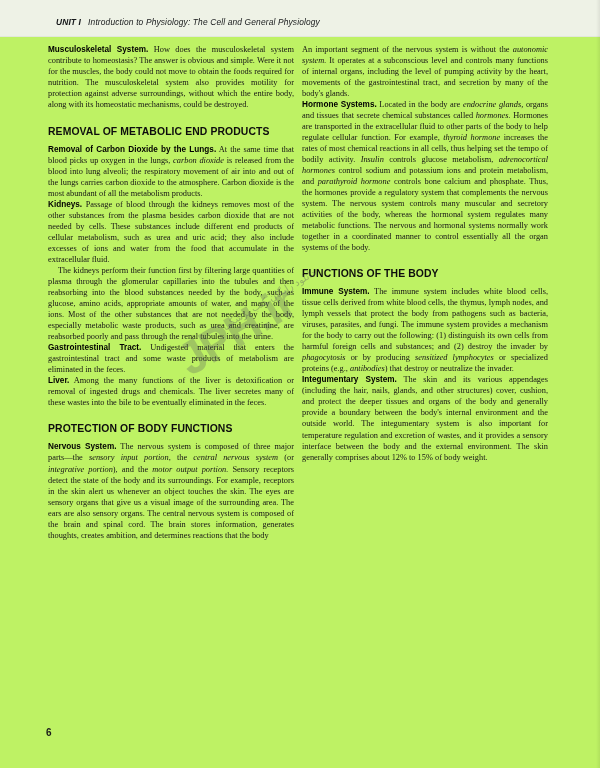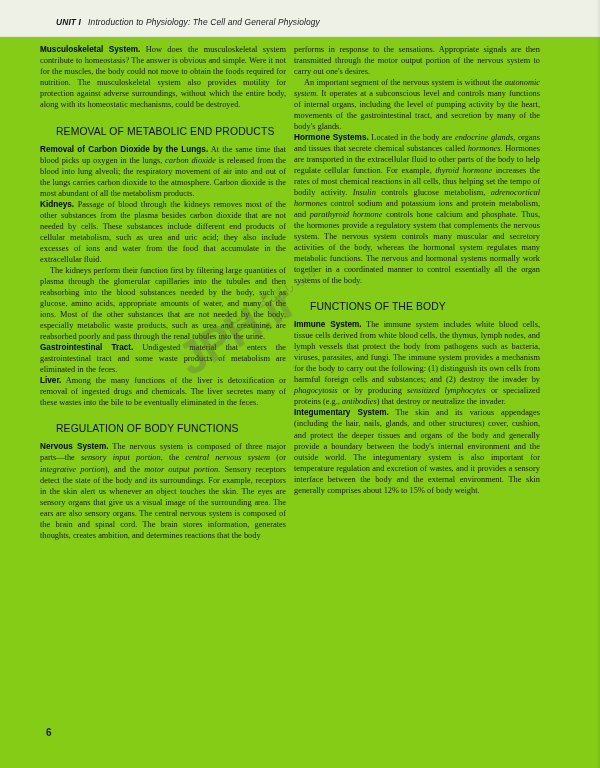--- a/index.html
+++ b/index.html
@@ -12,21 +12,21 @@
     background: #ffffff;
     font-family: "Liberation Serif", "DejaVu Serif", serif;
     overflow: hidden;
     position: relative;
   }
 
   .page {
     position: relative;
     width: 600px;
     height: 768px;
-    background: #84cc16;
+    background: #bef264;
     overflow: hidden;
   }
 
   
   .header-band {
     position: absolute;
     top: 0;
     left: 0;
     width: 600px;
     height: 36px;
@@ -57,21 +57,21 @@
     margin-right: 7px;
   }
   .running-head .unit-title {
     font-style: italic;
   }
 
   
   .columns {
     position: absolute;
     top: 44px;
-    left: 40px;
+    left: 48px;
     width: 512px;
     display: flex;
     gap: 8px;
   }
   .col {
     width: 246px;
   }
 
   p.para {
     margin: 0 0 0 0;
@@ -94,24 +94,24 @@
     font-size: 8.2px;
     color: #000;
   }
   .ital {
     font-style: italic;
   }
 
   h2.sechead {
     font-family: "Liberation Sans", "DejaVu Sans", sans-serif;
     font-size: 10.4px;
-    font-weight: normal;
+    font-weight: bold;
     letter-spacing: 0.1px;
     color: #0d0d0d;
-    margin: 15px 0 6px 16px;
+    margin: 15px 0 6px 0;
     line-height: 12px;
   }
   h2.sechead.first {
     margin-top: 16px;
   }
 
   
   .folio {
     position: absolute;
     left: 46px;
@@ -191,29 +191,28 @@
       <p class="para"><span class="runin">Removal of Carbon Dioxide by the Lungs.</span><span> At the same time that blood picks up oxygen in the lungs, </span><span class="ital">carbon dioxide</span><span> is released from the blood into lung alveoli; the respiratory movement of air into and out of the lungs carries carbon dioxide to the atmosphere. Carbon dioxide is the most abundant of all the metabolism products.</span></p>
 
       <p class="para gap"><span class="runin">Kidneys.</span><span> Passage of blood through the kidneys removes most of the other substances from the plasma besides carbon dioxide that are not needed by cells. These substances include different end products of cellular metabolism, such as urea and uric acid; they also include excesses of ions and water from the food that accumulate in the extracellular fluid.</span></p>
 
       <p class="para cont">The kidneys perform their function first by filtering large quantities of plasma through the glomerular capillaries into the tubules and then reabsorbing into the blood substances needed by the body, such as glucose, amino acids, appropriate amounts of water, and many of the ions. Most of the other substances that are not needed by the body, especially metabolic waste products, such as urea and creatinine, are reabsorbed poorly and pass through the renal tubules into the urine.</p>
 
       <p class="para gap"><span class="runin">Gastrointestinal Tract.</span><span> Undigested material that enters the gastrointestinal tract and some waste products of metabolism are eliminated in the feces.</span></p>
 
       <p class="para gap"><span class="runin">Liver.</span><span> Among the many functions of the liver is detoxification or removal of ingested drugs and chemicals. The liver secretes many of these wastes into the bile to be eventually eliminated in the feces.</span></p>
 
-      <h2 class="sechead">REGULATION OF BODY FUNCTIONS</h2>
+      <h2 class="sechead">PROTECTION OF BODY FUNCTIONS</h2>
 
       <p class="para"><span class="runin">Nervous System.</span><span> The nervous system is composed of three major parts—the </span><span class="ital">sensory input portion</span><span>, the </span><span class="ital">central nervous system</span><span> (or </span><span class="ital">integrative portion</span><span>), and the </span><span class="ital">motor output portion.</span><span> Sensory receptors detect the state of the body and its surroundings. For example, receptors in the skin alert us whenever an object touches the skin. The eyes are sensory organs that give us a visual image of the surrounding area. The ears are also sensory organs. The central nervous system is composed of the brain and spinal cord. The brain stores information, generates thoughts, creates ambition, and determines reactions that the body</span></p>
 
     </div>
 
     <div class="col">
 
-      <p class="para">performs in response to the sensations. Appropriate signals are then transmitted through the motor output portion of the nervous system to carry out one's desires.</p>
 
       <p class="para cont"><span>An important segment of the nervous system is without the </span><span class="ital">autonomic system.</span><span> It operates at a subconscious level and controls many functions of internal organs, including the level of pumping activity by the heart, movements of the gastrointestinal tract, and secretion by many of the body's glands.</span></p>
 
       <p class="para gap"><span class="runin">Hormone Systems.</span><span> Located in the body are </span><span class="ital">endocrine glands,</span><span> organs and tissues that secrete chemical substances called </span><span class="ital">hormones.</span><span> Hormones are transported in the extracellular fluid to other parts of the body to help regulate cellular function. For example, </span><span class="ital">thyroid hormone</span><span> increases the rates of most chemical reactions in all cells, thus helping set the tempo of bodily activity. </span><span class="ital">Insulin</span><span> controls glucose metabolism, </span><span class="ital">adrenocortical hormones</span><span> control sodium and potassium ions and protein metabolism, and </span><span class="ital">parathyroid hormone</span><span> controls bone calcium and phosphate. Thus, the hormones provide a regulatory system that complements the nervous system. The nervous system controls many muscular and secretory activities of the body, whereas the hormonal system regulates many metabolic functions. The nervous and hormonal systems normally work together in a coordinated manner to control essentially all the organ systems of the body.</span></p>
 
       <h2 class="sechead">FUNCTIONS OF THE BODY</h2>
 
       <p class="para"><span class="runin">Immune System.</span><span> The immune system includes white blood cells, tissue cells derived from white blood cells, the thymus, lymph nodes, and lymph vessels that protect the body from pathogens such as bacteria, viruses, parasites, and fungi. The immune system provides a mechanism for the body to carry out the following: (1) distinguish its own cells from harmful foreign cells and substances; and (2) destroy the invader by </span><span class="ital">phagocytosis</span><span> or by producing </span><span class="ital">sensitized lymphocytes</span><span> or specialized proteins (e.g., </span><span class="ital">antibodies</span><span>) that destroy or neutralize the invader.</span></p>
 
       <p class="para gap"><span class="runin">Integumentary System.</span><span> The skin and its various appendages (including the hair, nails, glands, and other structures) cover, cushion, and protect the deeper tissues and organs of the body and generally provide a boundary between the body's internal environment and the outside world. The integumentary system is also important for temperature regulation and excretion of wastes, and it provides a sensory interface between the body and the external environment. The skin generally comprises about 12% to 15% of body weight.</span></p>

